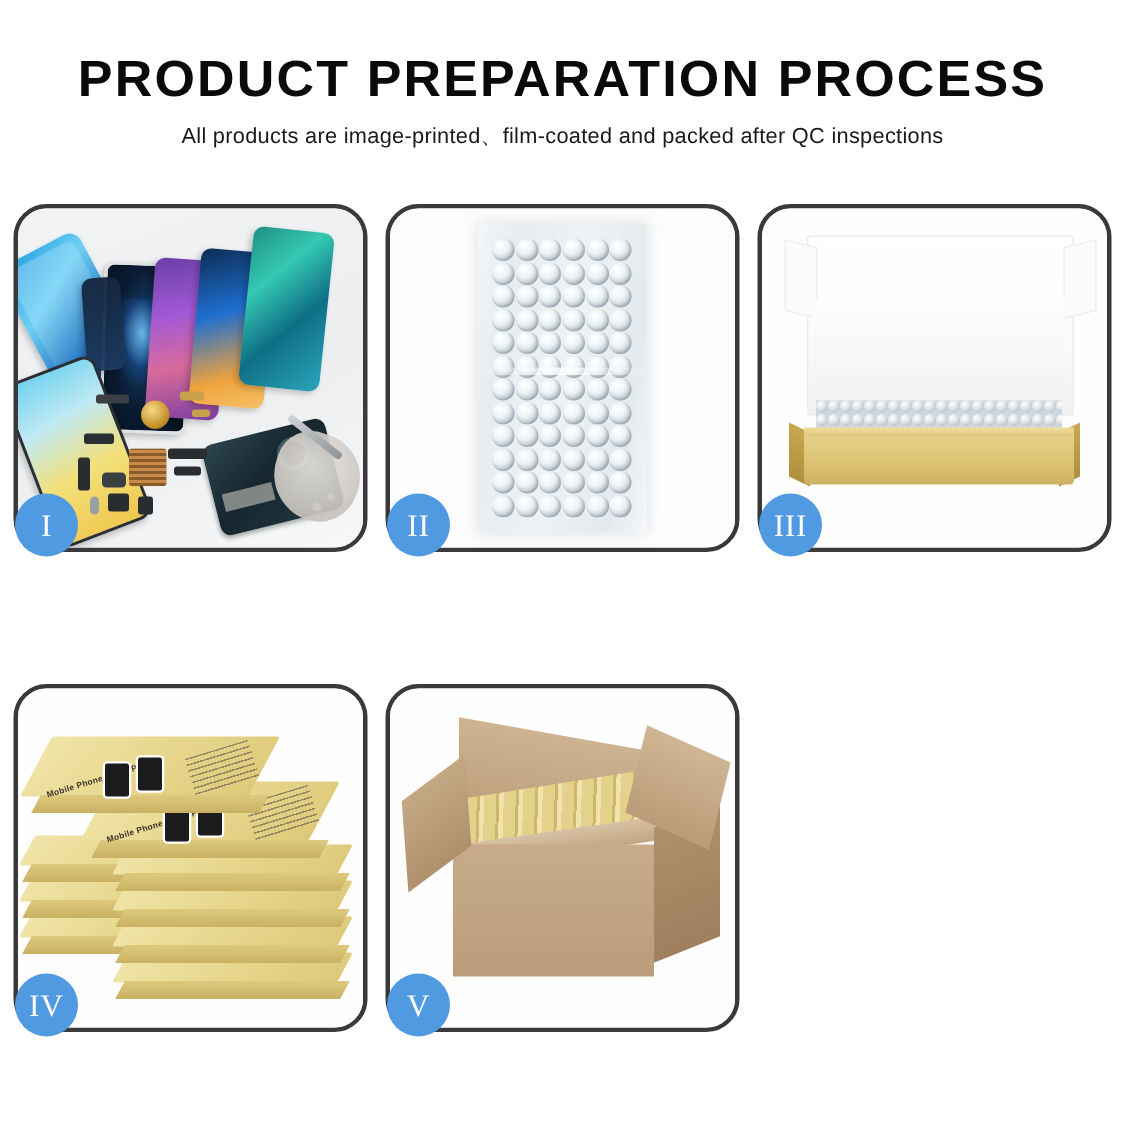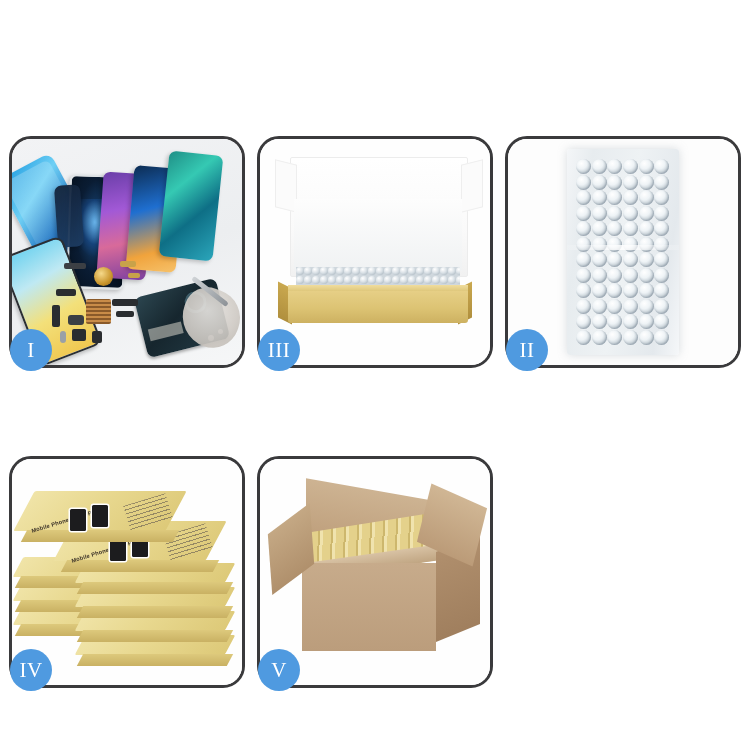--- a/index.html
+++ b/index.html
@@ -186,20 +186,24 @@
     background:rgba(160,132,100,.5);transform:skewY(12deg);}
   .wrap{position:absolute;right:14px;top:22px;width:46px;height:30px;
     background:linear-gradient(135deg,rgba(255,255,255,.9),rgba(235,240,242,.5));
     transform:rotate(-14deg);}
 </style>
 </head>
 <body>
 
 <div class="page">
 
+  <div class="header">
+    <div class="title">PRODUCT PREPARATION PROCESS</div>
+    <div class="subtitle">All products are image-printed、film-coated and packed after QC inspections</div>
+  </div>
 
   <div class="grid">
 
     <div class="panel">
       <div class="panel-inner p1">
         <div class="scr s-cyan"></div>
         <div class="scr s-dark"></div>
         <div class="jelly"></div>
         <div class="scr s-film"></div>
         <div class="scr s-purple"></div>
@@ -222,20 +226,102 @@
         <div class="prt" style="left:104px;top:172px;width:18px;height:6px;"></div>
         <div class="prt s" style="left:196px;top:196px;width:6px;height:6px;border-radius:50%;"></div>
         <div class="prt s" style="left:206px;top:190px;width:5px;height:5px;border-radius:50%;"></div>
         <div class="hand"></div>
         <div class="tweez"></div>
       </div>
       <div class="badge">I</div>
     </div>
 
     <div class="panel">
+      <div class="panel-inner p2">
+        <div class="pouch">
+          <div class="bubbles">
+            <i class="bub"></i>
+              <i class="bub"></i>
+              <i class="bub"></i>
+              <i class="bub"></i>
+              <i class="bub"></i>
+              <i class="bub"></i>
+            <i class="bub"></i>
+              <i class="bub"></i>
+              <i class="bub"></i>
+              <i class="bub"></i>
+              <i class="bub"></i>
+              <i class="bub"></i>
+            <i class="bub"></i>
+              <i class="bub"></i>
+              <i class="bub"></i>
+              <i class="bub"></i>
+              <i class="bub"></i>
+              <i class="bub"></i>
+            <i class="bub"></i>
+              <i class="bub"></i>
+              <i class="bub"></i>
+              <i class="bub"></i>
+              <i class="bub"></i>
+              <i class="bub"></i>
+            <i class="bub"></i>
+              <i class="bub"></i>
+              <i class="bub"></i>
+              <i class="bub"></i>
+              <i class="bub"></i>
+              <i class="bub"></i>
+            <i class="bub"></i>
+              <i class="bub"></i>
+              <i class="bub"></i>
+              <i class="bub"></i>
+              <i class="bub"></i>
+              <i class="bub"></i>
+            <i class="bub"></i>
+              <i class="bub"></i>
+              <i class="bub"></i>
+              <i class="bub"></i>
+              <i class="bub"></i>
+              <i class="bub"></i>
+            <i class="bub"></i>
+              <i class="bub"></i>
+              <i class="bub"></i>
+              <i class="bub"></i>
+              <i class="bub"></i>
+              <i class="bub"></i>
+            <i class="bub"></i>
+              <i class="bub"></i>
+              <i class="bub"></i>
+              <i class="bub"></i>
+              <i class="bub"></i>
+              <i class="bub"></i>
+            <i class="bub"></i>
+              <i class="bub"></i>
+              <i class="bub"></i>
+              <i class="bub"></i>
+              <i class="bub"></i>
+              <i class="bub"></i>
+            <i class="bub"></i>
+              <i class="bub"></i>
+              <i class="bub"></i>
+              <i class="bub"></i>
+              <i class="bub"></i>
+              <i class="bub"></i>
+            <i class="bub"></i>
+              <i class="bub"></i>
+              <i class="bub"></i>
+              <i class="bub"></i>
+              <i class="bub"></i>
+              <i class="bub"></i>
+          </div>
+        </div>
+      </div>
+      <div class="badge">II</div>
+    </div>
+
+    <div class="panel">
       <div class="panel-inner p3">
         <div class="m-lid"></div>
         <div class="m-foam"></div>
         <div class="m-bub">
           <i></i>
             <i></i>
             <i></i>
             <i></i>
             <i></i>
             <i></i>
@@ -296,102 +382,20 @@
             <i></i>
             <i></i>
             <i></i>
         </div>
         <div class="m-side"></div>
         <div class="m-side2"></div>
         <div class="m-rim"></div>
         <div class="m-front"></div>
       </div>
       <div class="badge">III</div>
-    </div>
-
-    <div class="panel">
-      <div class="panel-inner p2">
-        <div class="pouch">
-          <div class="bubbles">
-            <i class="bub"></i>
-              <i class="bub"></i>
-              <i class="bub"></i>
-              <i class="bub"></i>
-              <i class="bub"></i>
-              <i class="bub"></i>
-            <i class="bub"></i>
-              <i class="bub"></i>
-              <i class="bub"></i>
-              <i class="bub"></i>
-              <i class="bub"></i>
-              <i class="bub"></i>
-            <i class="bub"></i>
-              <i class="bub"></i>
-              <i class="bub"></i>
-              <i class="bub"></i>
-              <i class="bub"></i>
-              <i class="bub"></i>
-            <i class="bub"></i>
-              <i class="bub"></i>
-              <i class="bub"></i>
-              <i class="bub"></i>
-              <i class="bub"></i>
-              <i class="bub"></i>
-            <i class="bub"></i>
-              <i class="bub"></i>
-              <i class="bub"></i>
-              <i class="bub"></i>
-              <i class="bub"></i>
-              <i class="bub"></i>
-            <i class="bub"></i>
-              <i class="bub"></i>
-              <i class="bub"></i>
-              <i class="bub"></i>
-              <i class="bub"></i>
-              <i class="bub"></i>
-            <i class="bub"></i>
-              <i class="bub"></i>
-              <i class="bub"></i>
-              <i class="bub"></i>
-              <i class="bub"></i>
-              <i class="bub"></i>
-            <i class="bub"></i>
-              <i class="bub"></i>
-              <i class="bub"></i>
-              <i class="bub"></i>
-              <i class="bub"></i>
-              <i class="bub"></i>
-            <i class="bub"></i>
-              <i class="bub"></i>
-              <i class="bub"></i>
-              <i class="bub"></i>
-              <i class="bub"></i>
-              <i class="bub"></i>
-            <i class="bub"></i>
-              <i class="bub"></i>
-              <i class="bub"></i>
-              <i class="bub"></i>
-              <i class="bub"></i>
-              <i class="bub"></i>
-            <i class="bub"></i>
-              <i class="bub"></i>
-              <i class="bub"></i>
-              <i class="bub"></i>
-              <i class="bub"></i>
-              <i class="bub"></i>
-            <i class="bub"></i>
-              <i class="bub"></i>
-              <i class="bub"></i>
-              <i class="bub"></i>
-              <i class="bub"></i>
-              <i class="bub"></i>
-          </div>
-        </div>
-      </div>
-      <div class="badge">II</div>
     </div>
 
     <div class="panel">
       <div class="panel-inner p4">
         <div class="stack">
 
           <div class="sb" style="left:0px;top:120px;width:150px;height:20px;">
             <div class="top"></div>
               <div class="side"></div>
           </div>

